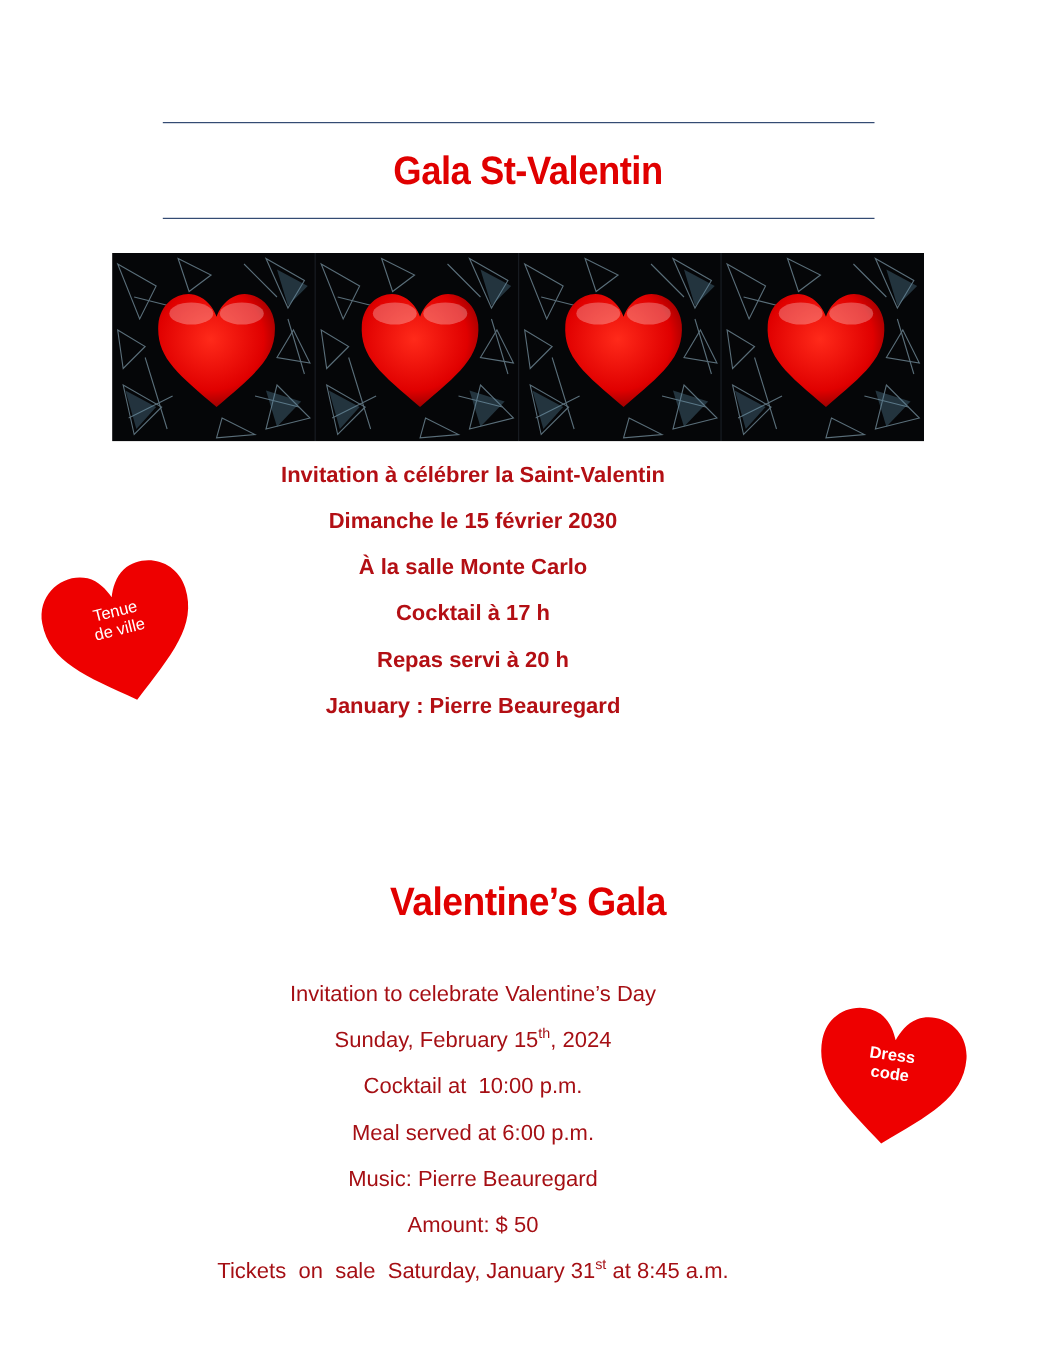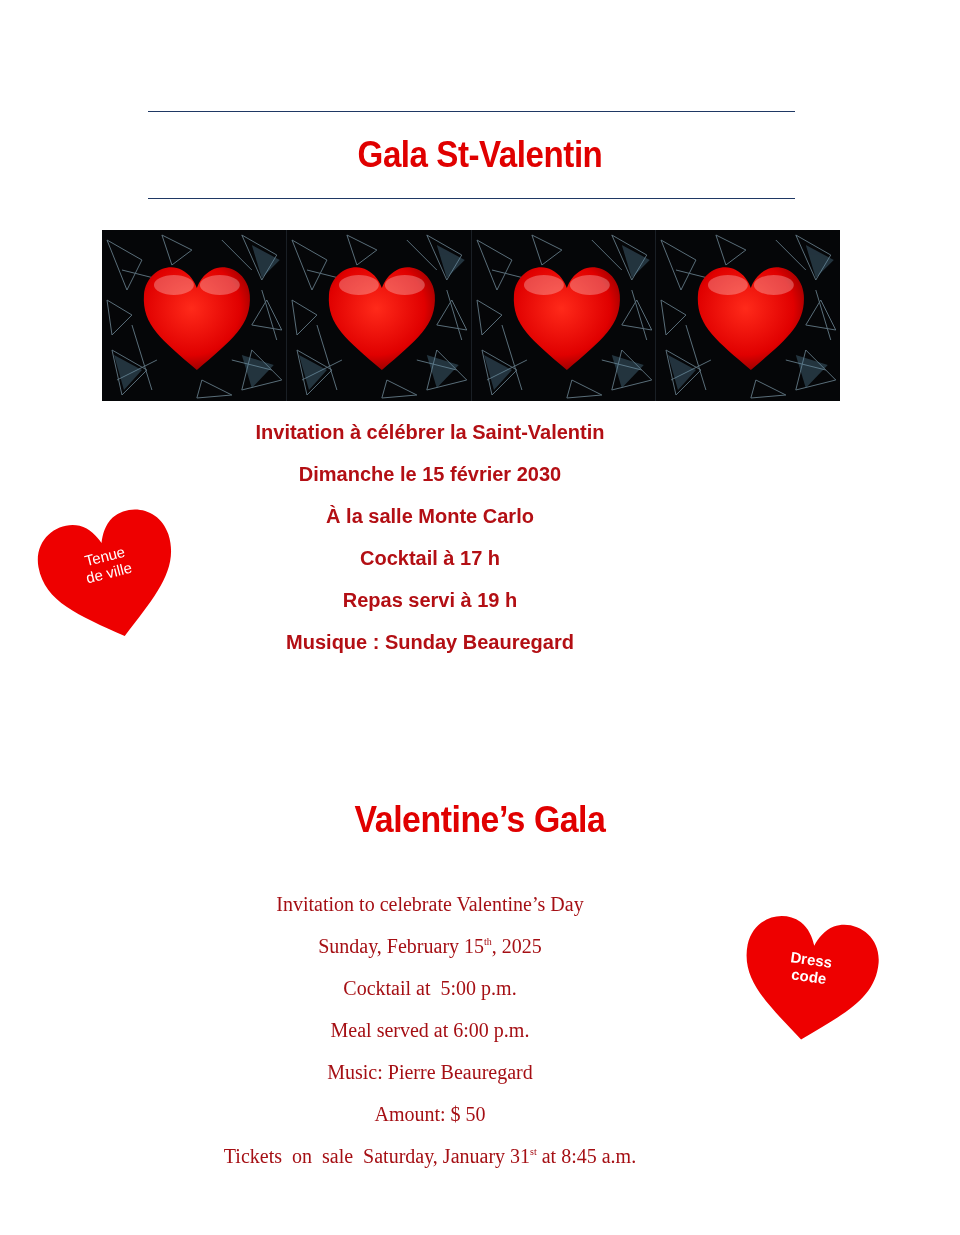--- a/index.html
+++ b/index.html
@@ -11,22 +11,22 @@
     .title.fr { top: 134px; font-size: 36px; letter-spacing: -0.5px; transform: scaleX(0.92); }
     .title.en { top: 799px; font-size: 36px; letter-spacing: -0.5px; transform: scaleX(0.94); }
     .banner { position: absolute; left: 102px; top: 230px; width: 738px; height: 171px; background: #050608; display: flex; overflow: hidden; }
     .tile { flex: 1; position: relative; overflow: hidden; border-right: 1px solid #1a1f25; }
     .tile:last-child { border-right: none; }
     .tile svg { position: absolute; left: 0; top: 0; width: 100%; height: 100%; }
     .lines { position: absolute; left: 0; width: 860px; text-align: center; }
     .lines .line { display: block; color: #b30f14; height: 42px; line-height: 42px; }
     .lines.fr { top: 411px; font-weight: bold; font-size: 20px; font-family: "Liberation Sans", sans-serif; }
     .lines.en { top: 883px; font-size: 20px; font-family: "Liberation Sans", sans-serif; }
-    .lines.en .line { color: #a50f14; font-family: Liberation Serif, serif; }
-    sup { font-size: 10px; vertical-align: 8px; line-height: 0; }
+    .lines.en .line { color: #a50f14; }
+    sup { font-size: 13px; vertical-align: 8px; line-height: 0; }
     .sticker { position: absolute; }
     .sticker svg { display: block; }
     .sticker .label { position: absolute; color: #ffffff; text-align: center; line-height: 1.1; white-space: nowrap; }
     .sticker.fr { left: 34px; top: 498px; width: 150px; height: 150px; transform: rotate(-14deg); }
     .sticker.fr .label { left: 40px; top: 50px; width: 70px; font-size: 15px; }
     .sticker.en { left: 736px; top: 902px; width: 148px; height: 148px; transform: rotate(8deg); }
     .sticker.en .label { left: 38px; top: 50px; width: 70px; font-size: 15px; font-weight: bold; }
   </style>
 </head>
 <body>
@@ -128,37 +128,37 @@
         <ellipse cx="118" cy="55" rx="20" ry="10" fill="#ffffff" opacity="0.28"></ellipse>
       </svg>
     </div>
 </div>
 
 <div class="lines fr">
   <span class="line">Invitation à célébrer la Saint-Valentin</span>
   <span class="line">Dimanche le 15 février 2030</span>
   <span class="line">À la salle Monte Carlo</span>
   <span class="line">Cocktail à 17 h</span>
-  <span class="line">Repas servi à 19 h</span>
-  <span class="line">Musique : Sunday Beauregard</span>
+  <span class="line">Repas servi à 20 h</span>
+  <span class="line">January : Pierre Beauregard</span>
 </div>
 
 <div class="sticker fr">
   <svg width="150" height="150" viewBox="0 0 150 150">
       <path d="M75 140 C35 108 6 88 8 52 C10 24 38 12 58 22 C67 27 72 36 75 44 C78 36 83 27 92 22 C112 12 140 24 142 52 C144 88 115 108 75 140 Z" fill="#ee0000"></path>
     </svg>
   <div class="label"><span>Tenue</span><br><span>de ville</span></div>
 </div>
 
 <div class="title en">Valentine’s Gala</div>
 
 <div class="lines en">
   <span class="line">Invitation to celebrate Valentine’s Day</span>
-  <span class="line"><span>Sunday, February 15</span><sup>th</sup><span>, 2025</span></span>
-  <span class="line" style="white-space:pre">Cocktail at  5:00 p.m.</span>
+  <span class="line"><span>Sunday, February 15</span><sup>th</sup><span>, 2024</span></span>
+  <span class="line" style="white-space:pre">Cocktail at  10:00 p.m.</span>
   <span class="line">Meal served at 6:00 p.m.</span>
   <span class="line">Music: Pierre Beauregard</span>
   <span class="line">Amount: $ 50</span>
   <span class="line" style="white-space:pre"><span>Tickets  on  sale  Saturday, January 31</span><sup>st</sup><span> at 8:45 a.m.</span></span>
 </div>
 
 <div class="sticker en">
   <svg width="148" height="148" viewBox="0 0 150 150">
       <path d="M75 140 C35 108 6 88 8 52 C10 24 38 12 58 22 C67 27 72 36 75 44 C78 36 83 27 92 22 C112 12 140 24 142 52 C144 88 115 108 75 140 Z" fill="#ee0000"></path>
     </svg>

